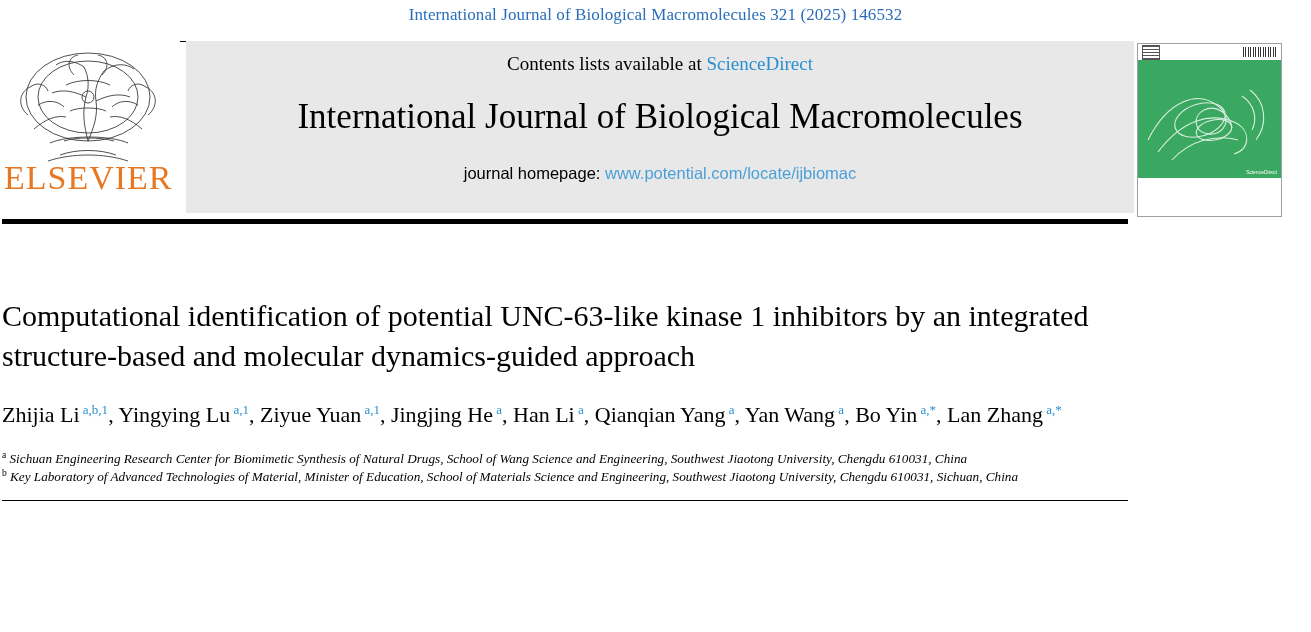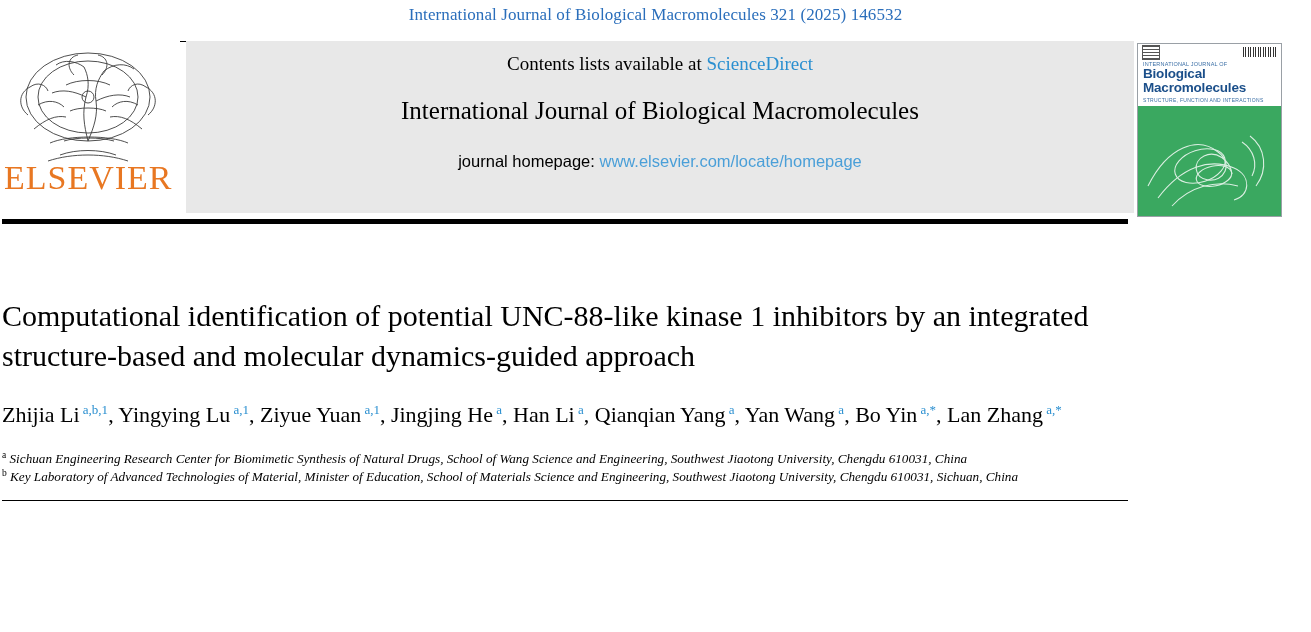--- a/index.html
+++ b/index.html
@@ -97,21 +97,21 @@
     padding-top: 12px;
     color: #000;
   }
   .contents-line a {
     color: #2a8fd0;
     text-decoration: none;
   }
   .journal-title {
     text-align: center;
     font-family: "Liberation Serif", serif;
-    font-size: 25px;
+    font-size: 35px;
     margin-top: 22px;
     color: #000;
   }
   .homepage-line {
     text-align: center;
     font-family: "Liberation Sans", sans-serif;
     font-size: 16.5px;
     margin-top: 27px;
     color: #000;
   }
@@ -310,35 +310,29 @@
           </div>
           <div class="elsevier-word">ELSEVIER</div>
         </div>
 
         <div class="journal-banner">
           <div class="contents-line">
             <span>Contents lists available at </span><a href="#">ScienceDirect</a>
           </div>
           <div class="journal-title">International Journal of Biological Macromolecules</div>
           <div class="homepage-line">
-            <span>journal homepage: </span><a href="#">www.elsevier.com/locate/homepage</a>
+            <span>journal homepage: </span><a href="#">www.potential.com/locate/ijbiomac</a>
           </div>
         </div>
 
         <div class="cover-cell">
           <div class="cover-thumb">
             <div class="cover-top">
               <div class="cover-logo-mark"></div>
               <div class="cover-barcode"></div>
-            </div>
-            <div class="cover-head">
-              <div class="cover-kicker">INTERNATIONAL JOURNAL OF</div>
-              <div class="cover-name">Biological</div>
-              <div class="cover-name">Macromolecules</div>
-              <div class="cover-sub">STRUCTURE, FUNCTION AND INTERACTIONS</div>
             </div>
             <div class="cover-body">
               <svg class="cover-art" viewBox="0 0 143 118" xmlns="http://www.w3.org/2000/svg">
                 <rect width="143" height="118" fill="#3aa860"></rect>
                 <g fill="none" stroke="#ffffff" stroke-width="1.1" opacity="0.85">
                   <path d="M10 80 C30 40 60 30 80 46 C96 58 86 76 70 74 C56 72 54 56 66 50 C78 44 92 54 94 68"></path>
                   <path d="M20 92 C44 60 72 52 96 62 C114 70 112 90 96 94"></path>
                   <path d="M34 100 C52 80 78 74 100 80"></path>
                   <ellipse cx="62" cy="60" rx="26" ry="16" transform="rotate(-18 62 60)"></ellipse>
                   <ellipse cx="76" cy="70" rx="18" ry="10" transform="rotate(-12 76 70)"></ellipse>
@@ -349,21 +343,21 @@
               <div class="cover-foot">ScienceDirect</div>
             </div>
           </div>
         </div>
 
       </div>
       <div class="rule-bottom"></div>
     </div>
 
     <div class="article">
-      <h1 class="title">Computational identification of potential UNC-88-like kinase 1 inhibitors by an integrated structure-based and molecular dynamics-guided approach</h1>
+      <h1 class="title">Computational identification of potential UNC-63-like kinase 1 inhibitors by an integrated structure-based and molecular dynamics-guided approach</h1>
 
       <div class="authors"><span>Zhijia Li</span><sup> a,b,1</sup><span>, </span><span>Yingying Lu</span><sup> a,1</sup><span>, </span><span>Ziyue Yuan</span><sup> a,1</sup><span>, </span><span>Jingjing He</span><sup> a</sup><span>, </span><span>Han Li</span><sup> a</sup><span>, </span><span>Qianqian Yang</span><sup> a</sup><span>, </span><span>Yan Wang</span><sup> a</sup><span>, </span><span>Bo Yin</span><sup> a,*</sup><span>, </span><span>Lan Zhang</span><sup> a,*</sup></div>
 
       <div class="affils">
           <div class="affil"><sup>a</sup><span> Sichuan Engineering Research Center for Biomimetic Synthesis of Natural Drugs, School of Wang Science and Engineering, Southwest Jiaotong University, Chengdu 610031, China</span></div>
           <div class="affil"><sup>b</sup><span> Key Laboratory of Advanced Technologies of Material, Minister of Education, School of Materials Science and Engineering, Southwest Jiaotong University, Chengdu 610031, Sichuan, China</span></div>
         </div>
 
       <div class="rule-foot"></div>
     </div>

